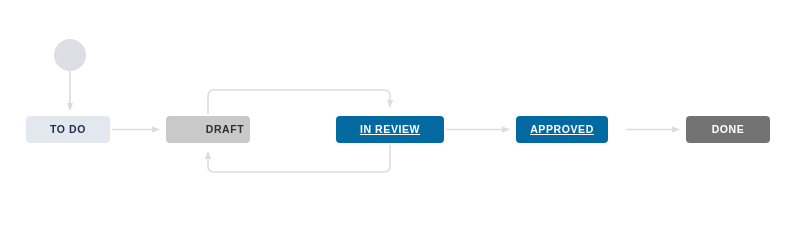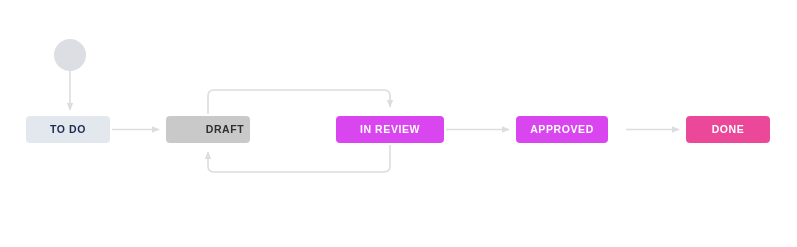--- a/index.html
+++ b/index.html
@@ -55,22 +55,22 @@
     white-space: nowrap;
     user-select: none;
   }
   .node-label {
     display: block;
     line-height: 1;
   }
 
   .node.tone-todo     { background: #e3e7ee; color: #1d2b4c; }
   .node.tone-draft    { background: #c9c9c9; color: #2f2f2f; padding-left: 34px; }
-  .node.tone-progress { background: #d946ef; color: #ffffff; }
-  .node.tone-done     { background: #ec4899; color: #ffffff; align-items: center; }
+  .node.tone-progress { background: #0369a1; color: #ffffff; text-decoration: underline; }
+  .node.tone-done     { background: #737373; color: #ffffff; align-items: center; }
 </style>
 </head>
 <body>
 
 <div id="workflow-canvas">
 
   <svg id="edge-layer" viewBox="0 0 797 247" width="797" height="247">
     <defs>
       <marker id="arrow-r" markerWidth="9" markerHeight="9" refX="7.2" refY="4" orient="auto" markerUnits="userSpaceOnUse">
         <path d="M0,0.7 L8,4 L0,7.3 Z" fill="#dddde0"></path>

